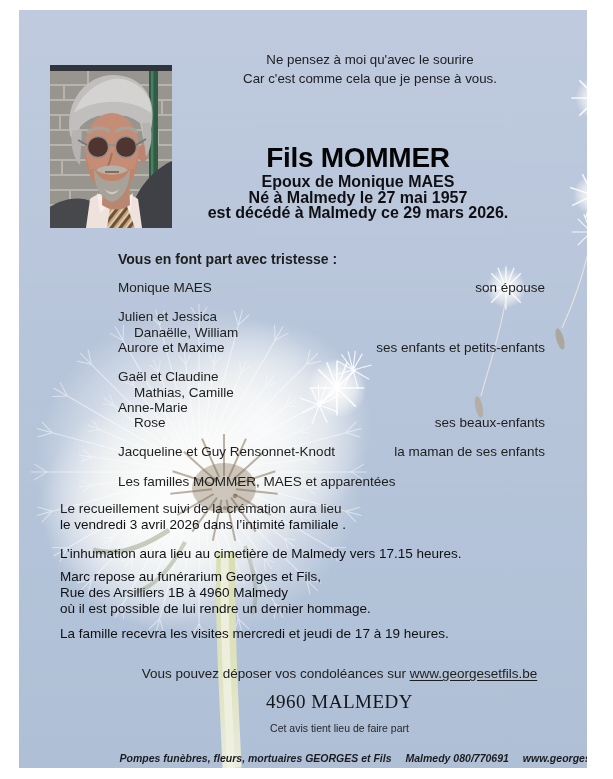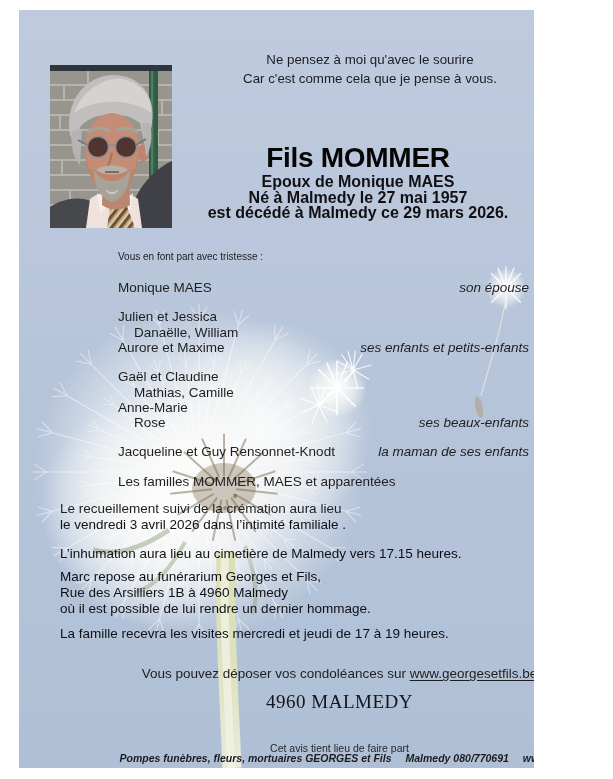--- a/index.html
+++ b/index.html
@@ -6,53 +6,53 @@
   .page{
     position:relative;
     width:613px;height:779px;
     background:#ffffff;
     font-family:"Liberation Sans","DejaVu Sans",sans-serif;
     color:#1e1e1e;
     overflow:hidden;
     margin:0 auto;
   }
   .panel{
-    position:absolute;left:19px;top:10px;width:515px;height:758px;
+    position:absolute;left:19px;top:10px;width:568px;height:758px;
     background:linear-gradient(180deg,#bfcade 0%,#b7c5da 45%,#afc0d6 100%);
     overflow:hidden;
   }
   .bg-art{position:absolute;left:0;top:0;z-index:0;}
   .portrait{position:absolute;left:31px;top:55px;width:122px;height:163px;z-index:2;}
   .txt{position:absolute;z-index:3;}
 
   .quote{left:121px;top:40px;width:460px;text-align:center;
          font-size:13.3px;line-height:19px;color:#202024;}
 
   .titleblock{left:99px;top:131px;width:480px;text-align:center;}
   .name{font-size:28px;line-height:33px;font-weight:700;color:#050505;letter-spacing:-0.3px;}
   .sub{font-size:16px;line-height:15.5px;font-weight:700;color:#101014;}
 
   .family{left:99px;top:0;width:427px;height:758px;pointer-events:none;}
-  .fintro{position:absolute;left:0;top:241px;font-size:10px;}
+  .fintro{position:absolute;left:0;top:241px;font-size:14px;font-weight:bold;}
   .frow{position:absolute;left:0;right:0;height:16px;font-size:13.5px;}
   .fl{position:absolute;left:0;white-space:nowrap;}
   .fl.ind{left:16px;}
-  .fr{position:absolute;right:16px;white-space:nowrap;font-style:italic;}
+  .fr{position:absolute;right:0;white-space:nowrap;}
 
   .ceremony{left:41px;top:0;width:540px;height:758px;text-align:left;font-size:13.5px;pointer-events:none;}
   .cpar{position:absolute;left:0;right:0;line-height:16px;}
   .b{font-weight:400;color:#101014;}
 
   .bottomcol{left:60px;top:0;width:521px;height:758px;text-align:center;pointer-events:none;}
   .condolence{position:absolute;left:0;right:0;top:656px;font-size:13.5px;pointer-events:auto;}
   .condolence a{color:inherit;text-decoration:underline;text-underline-offset:2px;}
   .city{position:absolute;left:0;right:0;top:681px;
         font-family:"Liberation Serif","DejaVu Serif",serif;
         font-size:19px;letter-spacing:0.5px;color:#15151a;}
-  .notice{position:absolute;left:0;right:0;top:712px;font-size:10.5px;color:#26262a;margin-top:20px;}
+  .notice{position:absolute;left:0;right:0;top:712px;font-size:10.5px;color:#26262a;}
 
   .footer{left:75px;top:742px;width:506px;display:flex;justify-content:center;gap:14px;
           font-size:10.5px;font-style:italic;font-weight:700;color:#1b1b20;white-space:nowrap;padding-left:28px;}
 </style>
 </head>
 <body>
 
 <div class="page">
   <div class="panel">
 

